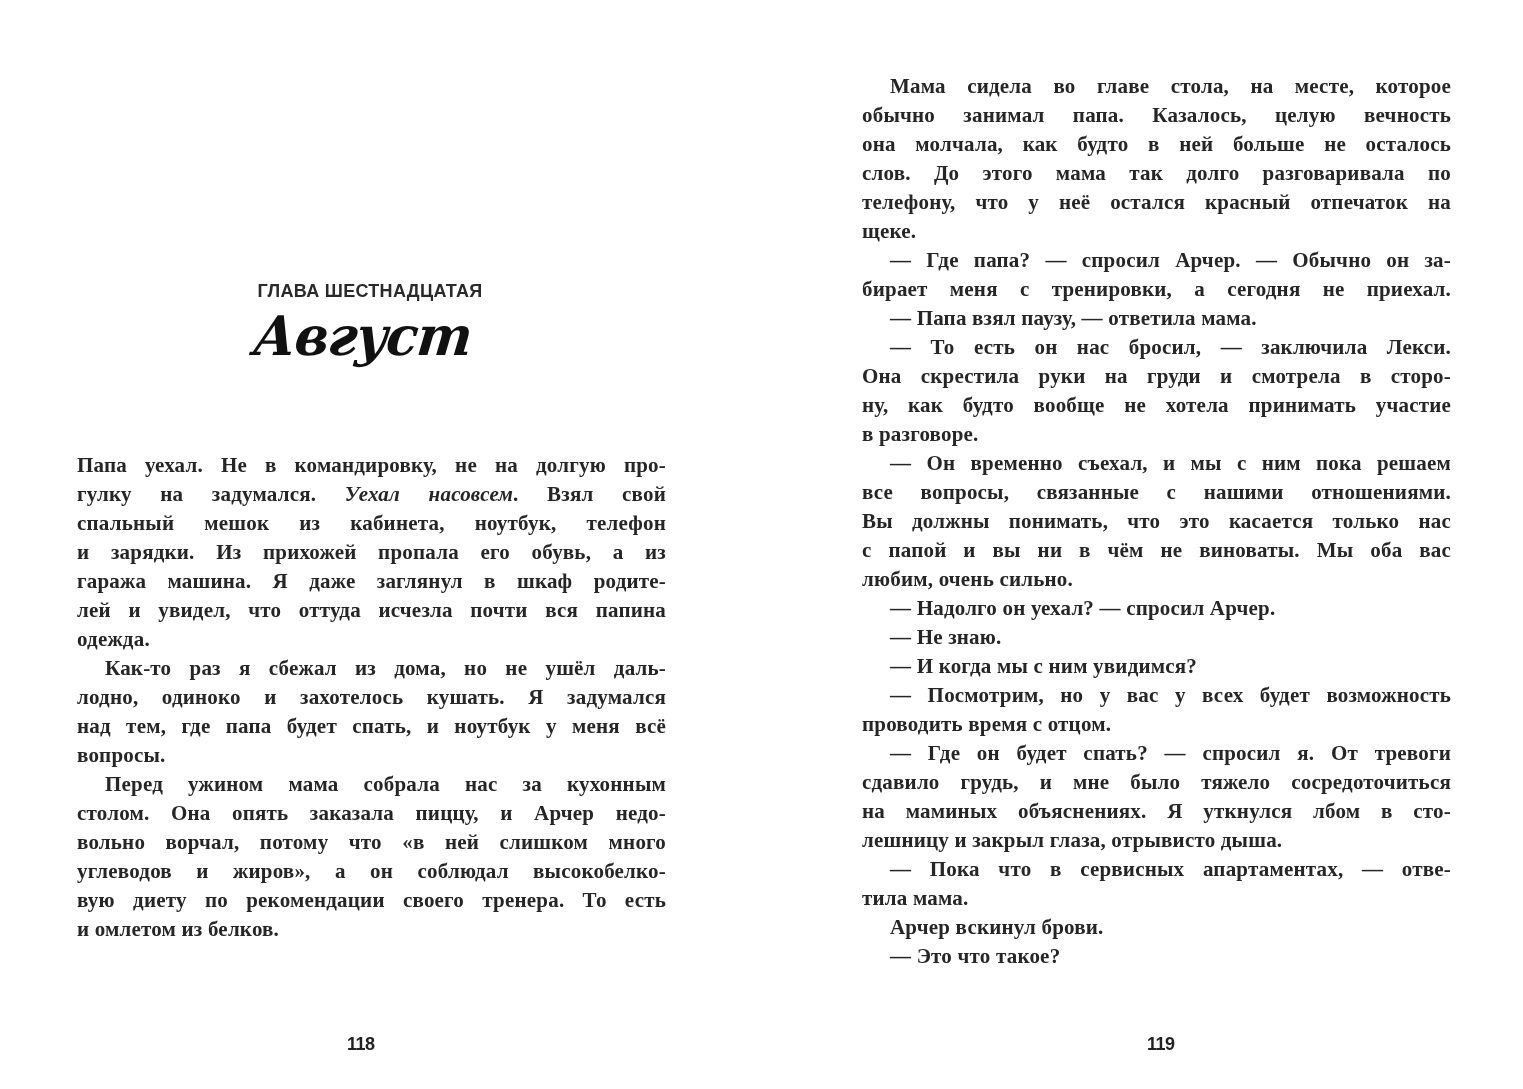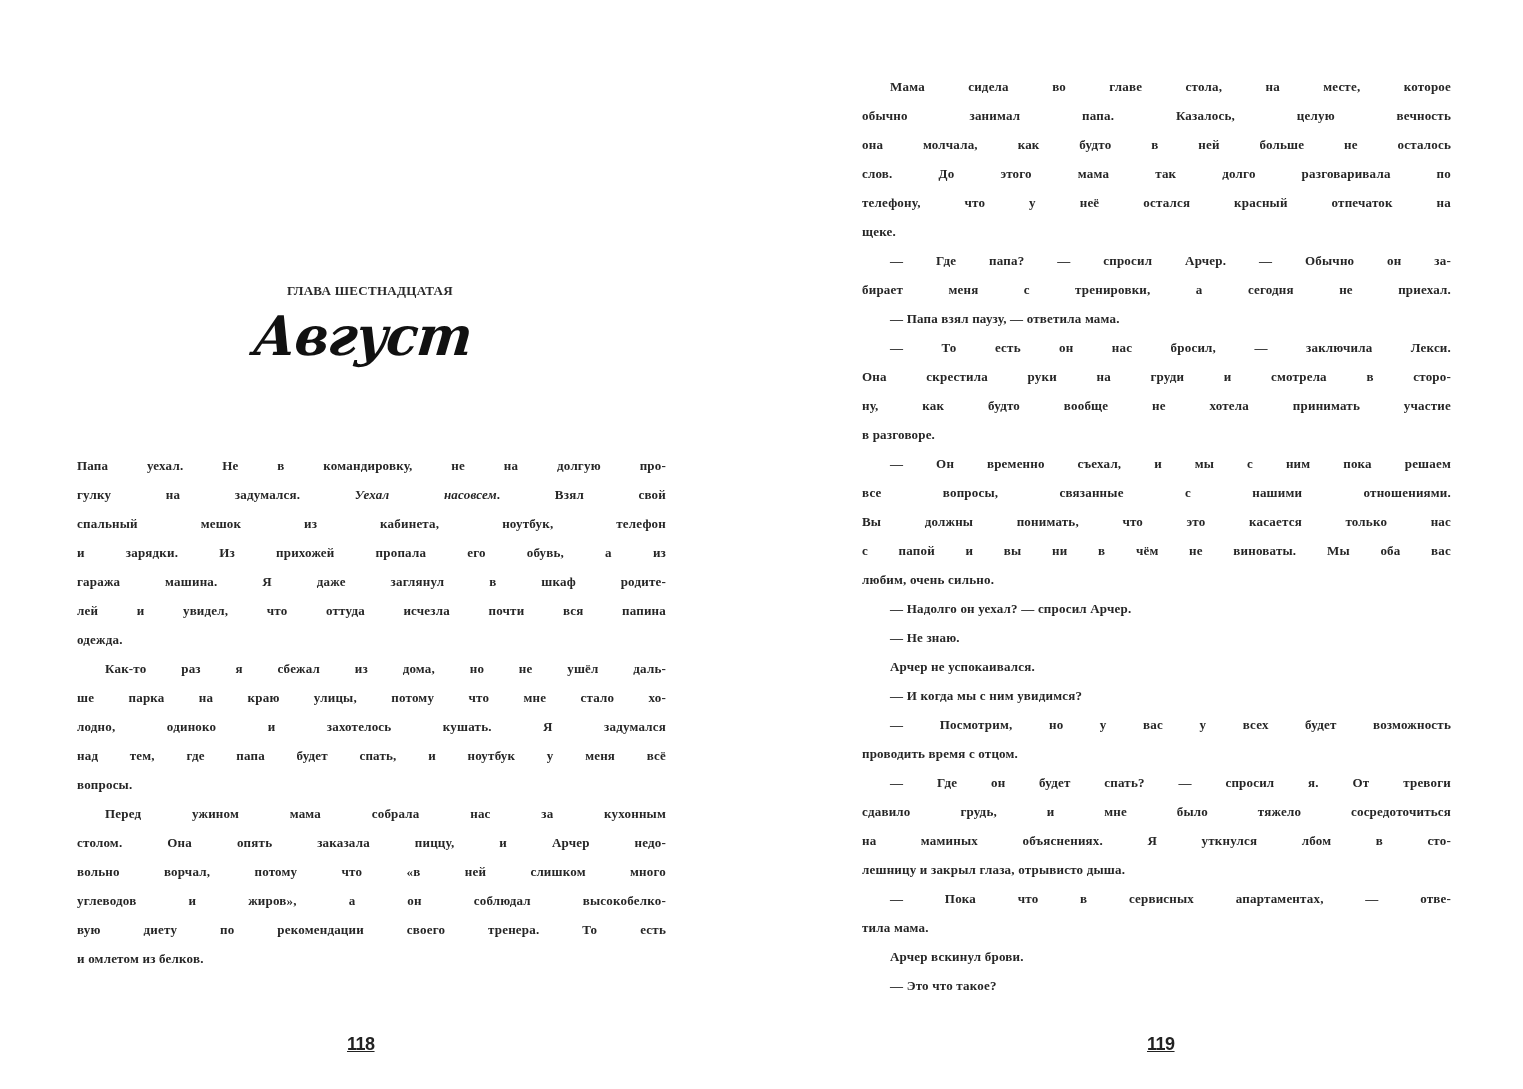--- a/index.html
+++ b/index.html
@@ -28,22 +28,22 @@
     .page-right { left: 760px; width: 763px; }
 
     .chapter-head {
       position: absolute;
       left: 0;
       width: 740px;
       top: 280px;
       text-align: center;
     }
     .chapter-label {
-      font-family: Liberation Serif, serif;
-      font-size: 13px;
+      font-family: Liberation Sans, sans-serif;
+      font-size: 18px;
       font-weight: bold;
       letter-spacing: 0.3px;
       color: #2a2a2a;
       line-height: 22px;
     }
     .chapter-title {
       font-family: "DejaVu Serif", "Liberation Serif", serif;
       font-style: italic;
       font-weight: bold;
       font-size: 52px;
@@ -52,21 +52,21 @@
       margin-top: 4px;
       margin-left: -14px;
       letter-spacing: -1px;
       transform: skewX(-6deg) scaleY(1.05);
       display: inline-block;
     }
 
     .text-block {
       position: absolute;
       width: 589px;
-      font-size: 13px;
+      font-size: 21px;
       font-weight: bold;
       line-height: 29px;
       text-align: justify;
       color: #262626;
       letter-spacing: 0.2px;
     }
     .text-left { left: 77px; top: 451px; }
     .text-right { left: 102px; top: 72px; }
     .line {
       display: block;
@@ -82,21 +82,20 @@
     }
 
     .folio {
       position: absolute;
       top: 1034px;
       font-family: "Liberation Sans", "DejaVu Sans", sans-serif;
       font-weight: bold;
       font-size: 18px;
       color: #222;
       letter-spacing: -0.5px;
-      text-decoration: underline;
     }
     .folio-left { left: 347px; }
     .folio-right { left: 387px; text-align: center; }
   </style>
 </head>
 <body>
 
 <div class="spread">
 
   <div class="page page-left">
@@ -112,21 +111,20 @@
         <span class="line"><span>гулку на задумался. </span><span class="em" style="font-style:italic">Уехал насовсем</span><span>. Взял свой</span></span>
         <span class="line">спальный мешок из кабинета, ноутбук, телефон</span>
         <span class="line">и зарядки. Из прихожей пропала его обувь, а из</span>
         <span class="line">гаража машина. Я даже заглянул в шкаф родите-</span>
         <span class="line">лей и увидел, что оттуда исчезла почти вся папина</span>
         <span class="line last">одежда.</span>
       </div>
 
       <div class="paragraph">
         <span class="line indent">Как-то раз я сбежал из дома, но не ушёл даль-</span>
-        <span class="line">ше парка на краю улицы, потому что мне стало хо-</span>
         <span class="line">лодно, одиноко и захотелось кушать. Я задумался</span>
         <span class="line">над тем, где папа будет спать, и ноутбук у меня всё</span>
         <span class="line last">вопросы.</span>
       </div>
 
       <div class="paragraph">
         <span class="line indent">Перед ужином мама собрала нас за кухонным</span>
         <span class="line">столом. Она опять заказала пиццу, и Арчер недо-</span>
         <span class="line">вольно ворчал, потому что «в ней слишком много</span>
         <span class="line">углеводов и жиров», а он соблюдал высокобелко-</span>
@@ -175,23 +173,20 @@
       </div>
 
       <div class="paragraph">
         <span class="line indent last">— Надолго он уехал? — спросил Арчер.</span>
       </div>
 
       <div class="paragraph">
         <span class="line indent last">— Не знаю.</span>
       </div>
 
-      <div class="paragraph">
-        <span class="line indent last">Арчер не успокаивался.</span>
-      </div>
 
       <div class="paragraph">
         <span class="line indent last">— И когда мы с ним увидимся?</span>
       </div>
 
       <div class="paragraph">
         <span class="line indent">— Посмотрим, но у вас у всех будет возможность</span>
         <span class="line last">проводить время с отцом.</span>
       </div>
 

